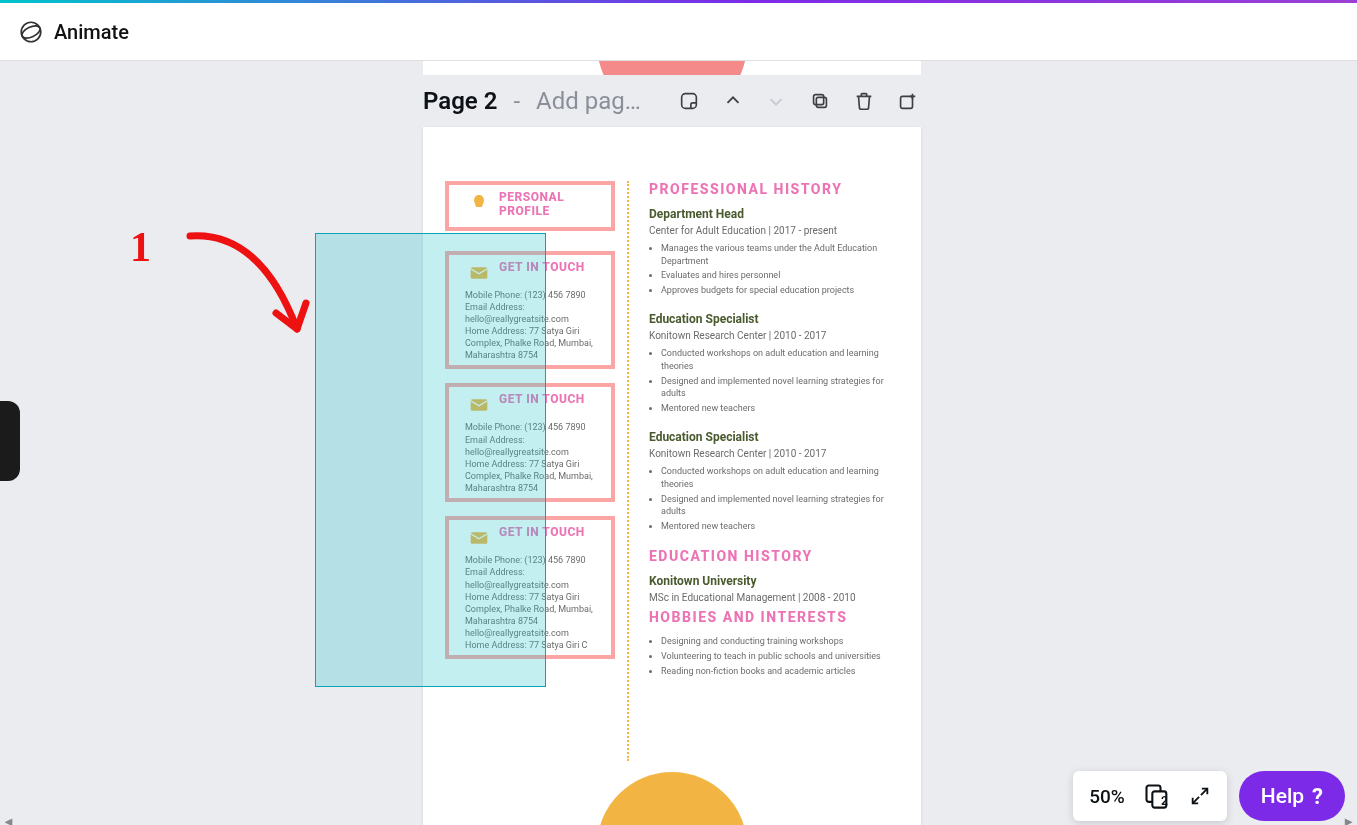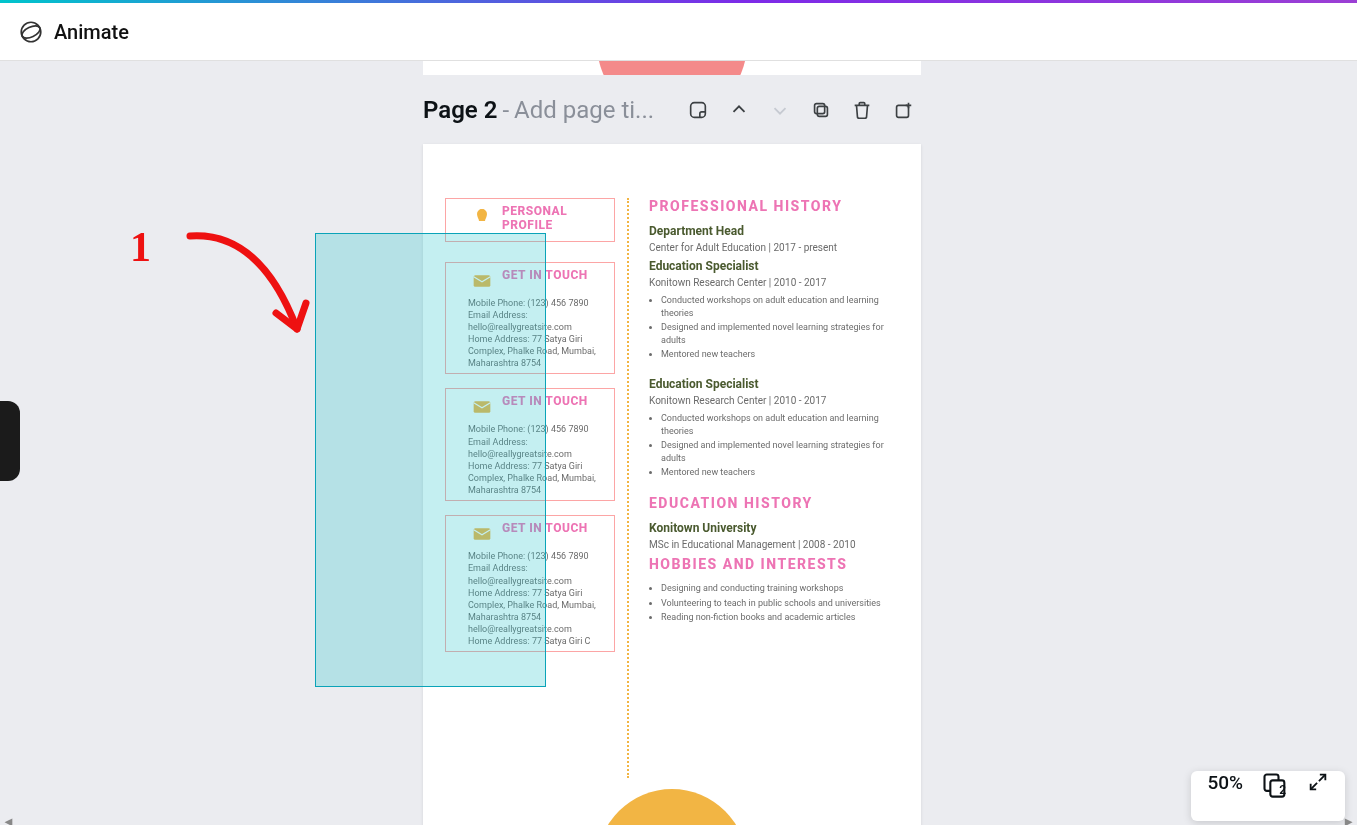--- a/index.html
+++ b/index.html
@@ -85,22 +85,22 @@
   width: 150px;
   height: 150px;
   background: #f48a8a;
   border-radius: 50%;
 }
 
 
 .page-header {
   display: flex;
   align-items: center;
-  height: 69px;
-  gap: 5px;
+  height: 52px;
+  gap: 16px;
 }
 .page-title-text {
   font-size: 24px;
   font-weight: 600;
   color: #0d1216;
   white-space: nowrap;
 }
 .page-title-placeholder {
   font-size: 24px;
   color: #8a8f99;
@@ -142,24 +142,24 @@
 }
 .dotted-divider {
   border-left: 2px dotted #f2b544;
   height: 580px;
   margin-left: 12px;
   margin-right: 0;
 }
 
 
 .left-block {
-  border: 1px solid #fca5a5;
+  border: 4px solid #fca5a5;
   margin-bottom: 8px;
   position: relative;
-  padding: 6px 6px 4px 22px;
+  padding: 6px 6px 4px 16px;
 }
 .block-head {
   display: flex;
   align-items: flex-start;
   gap: 6px;
   margin-bottom: 4px;
 }
 .block-icon {
   width: 28px;
   height: 24px;
@@ -240,20 +240,21 @@
   display: flex;
   align-items: center;
   gap: 12px;
 }
 .zoom-panel {
   background: #fff;
   border-radius: 6px;
   box-shadow: 0 2px 8px rgba(0,0,0,.15);
   height: 50px;
   display: flex;
+  align-items: center;
   padding: 0 16px;
   gap: 18px;
 }
 .zoom-text {
   font-size: 19px;
   font-weight: 500;
   color: #0d1216;
 }
 .zoom-page-icon {
   position: relative;
@@ -430,20 +431,25 @@
         </div>
       </div>
 
       <div class="dotted-divider"></div>
 
       <div class="resume-right">
         <div class="right-section-title">PROFESSIONAL HISTORY</div>
 
         <div class="job-title">Department Head</div>
         <div class="job-meta">Center for Adult Education | 2017 - present</div>
+        <ul class="bullets">
+          <li>Manages the various teams under the Adult Education Department</li>
+          <li>Evaluates and hires personnel</li>
+          <li>Approves budgets for special education projects</li>
+        </ul>
 
         <div class="job-title">Education Specialist</div>
         <div class="job-meta">Konitown Research Center | 2010 - 2017</div>
         <ul class="bullets">
           <li>Conducted workshops on adult education and learning theories</li>
           <li>Designed and implemented novel learning strategies for adults</li>
           <li>Mentored new teachers</li>
         </ul>
 
         <div class="job-title">Education Specialist</div>
@@ -482,17 +488,21 @@
           </svg>
         <span class="zoom-page-badge">2</span>
       </span>
       <span class="fullscreen-icon">
         <svg viewBox="0 0 24 24" fill="none" stroke="#0d1216" stroke-width="2">
             <path d="M4 14v6h6M20 10V4h-6"></path>
             <path d="M4 20l7-7M20 4l-7 7"></path>
           </svg>
       </span>
     </div>
+    <div class="help-btn">
+      <span>Help</span>
+      <span style="font-size:22px;font-weight:700">?</span>
+    </div>
   </div>
 
   <span class="hscroll-arrow left">◄</span>
   <span class="hscroll-arrow right">►</span>
 </div>
 
 </body></html>

